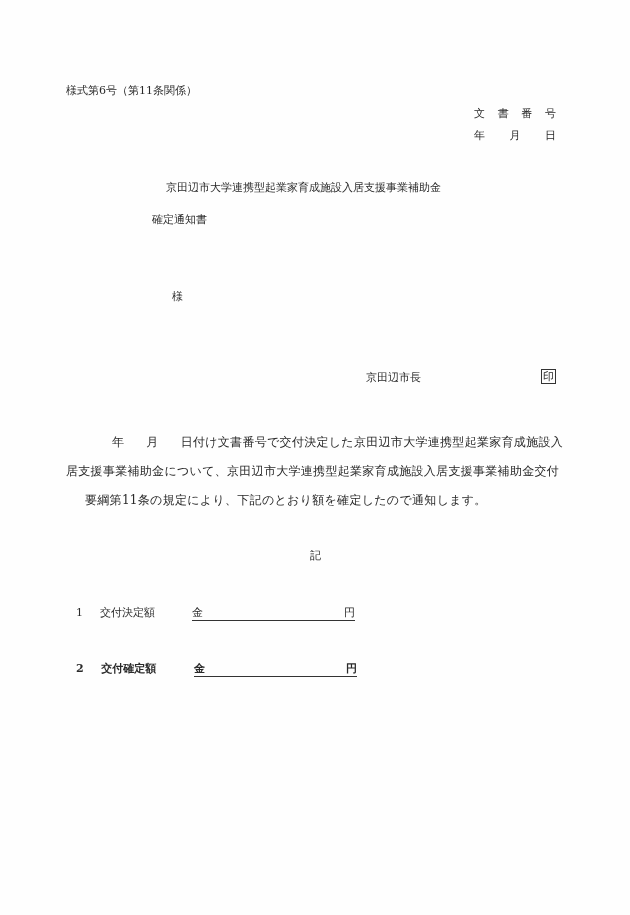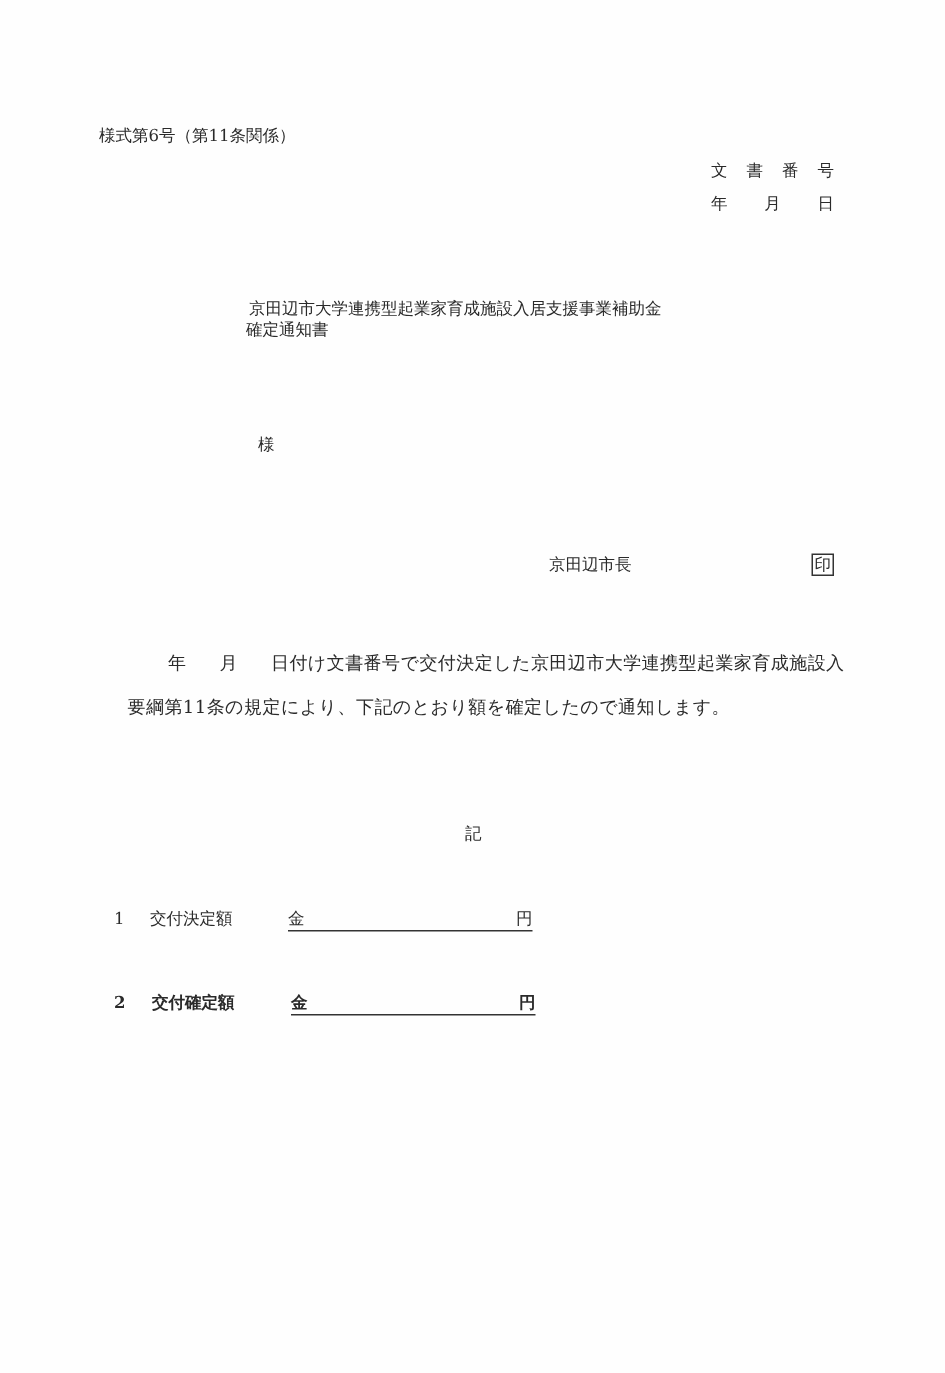--- a/index.html
+++ b/index.html
@@ -23,34 +23,35 @@
   <span>書</span>
   <span>番</span>
   <span>号</span>
 </div>
 <div class="abs docnum" style="left:474px; top:129px;">
   <span>年</span>
   <span>月</span>
   <span>日</span>
 </div>
 
-<div class="abs" style="left:166px; top:199px;">京田辺市大学連携型起業家育成施設入居支援事業補助金</div>
-<div class="abs" style="left:164px; top:213px;">確定通知書</div>
+<div class="abs" style="left:166px; top:181px;">京田辺市大学連携型起業家育成施設入居支援事業補助金</div>
+<div class="abs" style="left:152px; top:213px;">確定通知書</div>
 
 <div class="abs" style="left:172px; top:290px;">様</div>
 
 <div class="abs" style="left:366px; top:370px;font-family:Liberation Serif, serif;">京田辺市長</div>
 <div class="abs" style="left:541px; top:369px;">
   <span class="hanko">印</span>
 </div>
 
 <div class="para" style="top:428px;">
   <div style="white-space:nowrap;">
     <span style="display:inline-block; width:46px;"></span><span>年</span><span style="display:inline-block; width:22px;"></span><span>月</span><span style="display:inline-block; width:22px;"></span><span>日付け文書番号で交付決定した京田辺市大学連携型起業家育成施設入</span>
   </div>
+  <div style="white-space:nowrap;">居支援事業補助金について、京田辺市大学連携型起業家育成施設入居支援事業補助金交付</div>
   <div style="white-space:nowrap;margin-left:19px;">要綱第11条の規定により、下記のとおり額を確定したので通知します。</div>
 </div>
 
 <div class="abs" style="left:310px; top:549px;">記</div>
 
 <div class="abs" style="left:76px; top:606px;">
   <span>1</span>
   <span style="display:inline-block; width:10px;"></span>
   <span>交付決定額</span>
   <span style="display:inline-block; width:30px;"></span>

